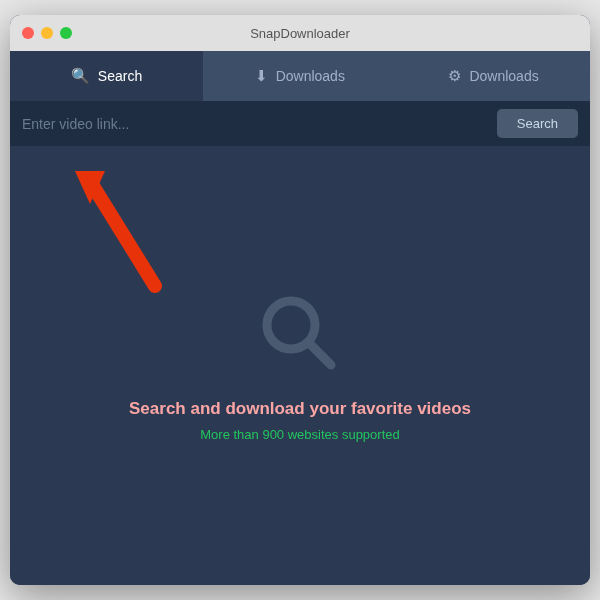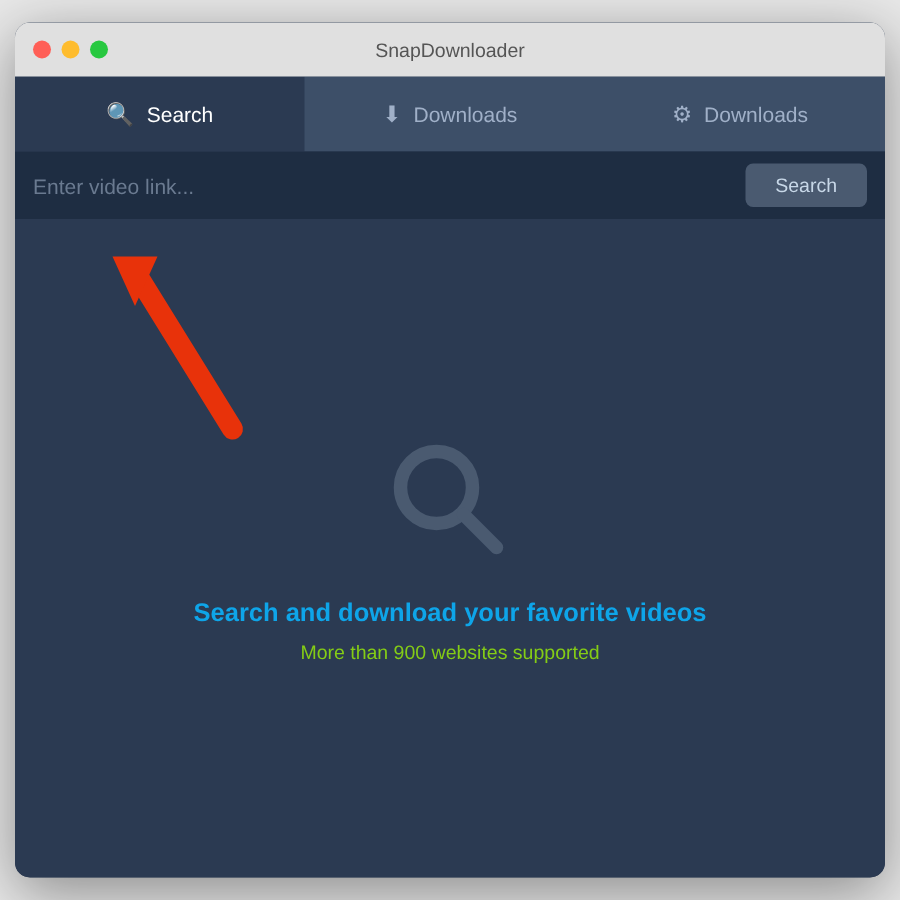--- a/index.html
+++ b/index.html
@@ -162,29 +162,29 @@
       height: 90px;
       margin-bottom: 20px;
     }
 
     .big-search-icon svg {
       width: 100%;
       height: 100%;
     }
 
     .tagline {
-      color: #0ea5e9;
+      color: #fca5a5;
       font-size: 17px;
       font-weight: 600;
       margin-bottom: 8px;
       text-align: center;
     }
 
     .subtagline {
-      color: #84cc16;
+      color: #22c55e;
       font-size: 13px;
       text-align: center;
     }
   </style>
 </head>
 <body>
 
 <div class="window">
 
   <div class="title-bar">

